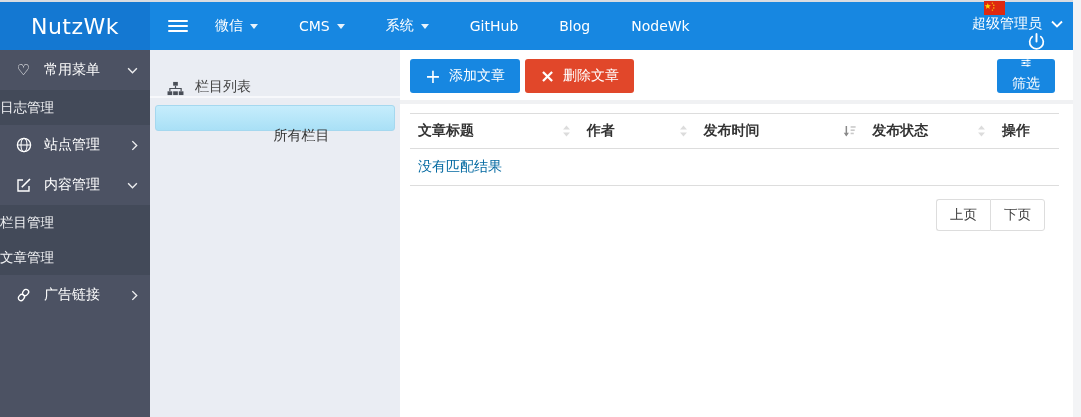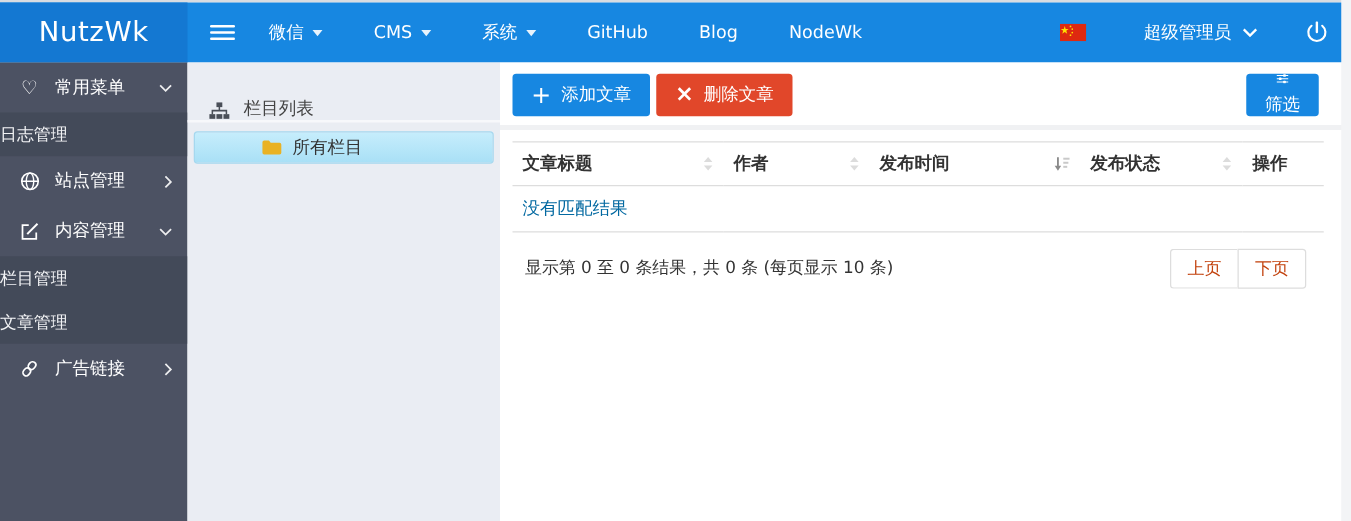--- a/index.html
+++ b/index.html
@@ -13,39 +13,39 @@
   .header { height:48px; display:flex; align-items:stretch; background:#1787e1; }
   .logo { width:150px; background:#1478d2; color:#fff; display:flex; align-items:center; justify-content:center;
           font-size:22px; letter-spacing:.5px; }
   .topnav { display:flex; align-items:center; flex:1; color:#fff; }
   .hamburger { margin-left:18px; width:20px; cursor:pointer; display:flex; flex-direction:column; gap:3px; }
   .hamburger i { display:block; height:2px; background:#fff; border-radius:1px; }
   .nav-item { display:flex; align-items:center; gap:7px; padding:0 14px; margin-left:13px; color:#fff; cursor:pointer;
               height:48px; font-size:14px; }
   .caret-down { width:0; height:0; border-left:4px solid transparent; border-right:4px solid transparent;
                 border-top:5px solid #fff; opacity:.9; }
-  .header-right { display:flex; align-items:center; margin-left:auto; padding-right:18px; color:#fff; }
+  .header-right { display:flex; align-items:center; margin-left:auto; padding-right:18px; color:#fff;flex-direction:column; }
   .flag { width:21px; height:14px; margin-right:46px; cursor:pointer; }
   .user { display:flex; align-items:center; gap:9px; cursor:pointer; font-size:14px; }
   .power { margin-left:38px; cursor:pointer; display:flex; align-items:center; }
   
   .main-row { display:flex; height:367px; }
   
   .sidebar { width:150px; background:#4c5263; color:#fff; flex-shrink:0; }
   .side-group { height:40px; display:flex; align-items:center; padding:0 12px 0 15px; cursor:pointer; font-size:14px; }
   .side-group .gicon { width:17px; display:flex; justify-content:center; margin-right:12px; font-style:normal; font-size:15px; }
   .side-group .chev { margin-left:auto; display:flex; align-items:center; opacity:.9; }
   .side-sub { background:#434a59; }
   .side-sub-item { height:35px; display:flex; align-items:center; font-size:13.5px; cursor:pointer; color:#f2f3f5; }
   
   .tree-panel { width:250px; background:#eaedf3; flex-shrink:0; }
   .tree-header { height:48px; display:flex; align-items:flex-end; padding-left:17px; gap:11px; color:#444;
                  border-bottom:2px solid #f7f8fb; font-size:14px; }
   .tree-body { padding:7px 5px; }
-  .tree-node { height:26px; display:flex; align-items:center; gap:8px; padding-left:53px; cursor:pointer; border-radius:3px; }
+  .tree-node { height:26px; display:flex; align-items:center; gap:21px; padding-left:53px; cursor:pointer; border-radius:3px;flex-direction:column; }
   .tree-node.selected { background:linear-gradient(#c6edfc,#a9e0f6); border:1px solid #a5d8ef; }
   
   .content { flex:1; background:#fff; display:flex; flex-direction:column; }
   .toolbar { padding:9px 10px 7px 10px; display:flex; align-items:center; border-bottom:4px solid #f0f1f3; }
   .btn { display:inline-flex; align-items:center; gap:8px; height:34px; padding:0 15px; border:none; border-radius:3px;
          color:#fff; font-size:14px; cursor:pointer; font-family:inherit; }
   .btn-blue { background:#1787e1; }
   .btn-red  { background:#e1472a; margin-left:5px; }
   .btn-filter { margin-left:auto; margin-right:16px;flex-direction:column; }
   .btn .plus { font-size:19px; font-weight:400; line-height:1; }
@@ -54,21 +54,21 @@
   .table-wrap { padding:9px 22px 0 10px; }
   table { width:100%; border-collapse:collapse; }
   th { text-align:left; font-weight:bold; font-size:14px; color:#333; padding:8px 8px;
        border-top:1px solid #ddd; border-bottom:1px solid #ddd; position:relative; }
   th .sort { position:absolute; right:8px; top:50%; transform:translateY(-50%); display:flex; }
   td.empty { padding:9px 8px; border-bottom:1px solid #ddd; font-size:14px; color:#0369a1; }
   
   .table-footer { padding:13px 10px 0 10px; display:flex; align-items:flex-start; }
   .page-info { font-size:13.5px; color:#333; padding-top:6px; }
   .pager { margin-left:auto; margin-right:4px; display:flex; }
-  .pager button { height:32px; min-width:52px; padding:0 13px; background:#fff; border:1px solid #ddd; color:#c2410c;
+  .pager button { height:32px; min-width:52px; padding:0 13px; background:#fff; border:1px solid #ddd; color:#404040;
                   font-size:13.5px; cursor:pointer; font-family:inherit; }
   .pager button:first-child { border-radius:3px 0 0 3px; border-right:none; }
   .pager button:last-child  { border-radius:0 3px 3px 0; }
   
   .scroll-strip { position:absolute; top:0; right:0; width:8px; height:417px; background:#f3f4f6; }
   svg { display:block; }
 </style>
 </head>
 <body>
 
@@ -292,21 +292,20 @@
           </tr>
         </thead>
         <tbody>
           <tr>
             <td class="empty" colspan="5">没有匹配结果</td>
           </tr>
         </tbody>
       </table>
 
       <div class="table-footer">
-        <div class="page-info">显示第 0 至 0 条结果，共 0 条 (每页显示 10 条)</div>
         <div class="pager">
           <button>上页</button>
           <button>下页</button>
         </div>
       </div>
     </div>
 
   </div>
 </div>
 

